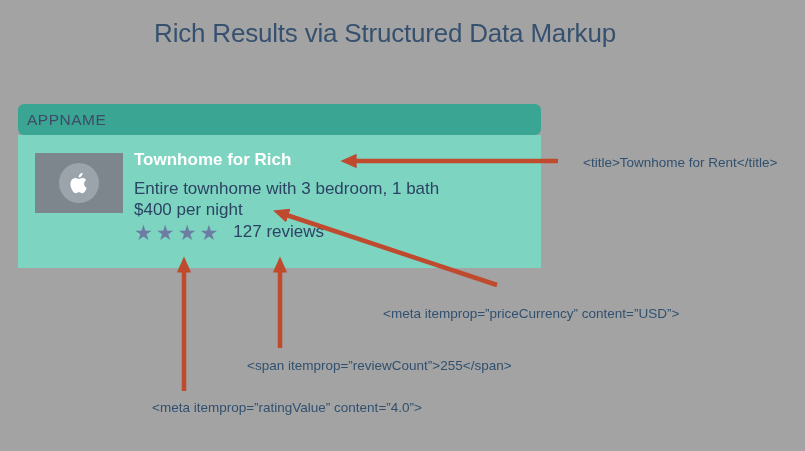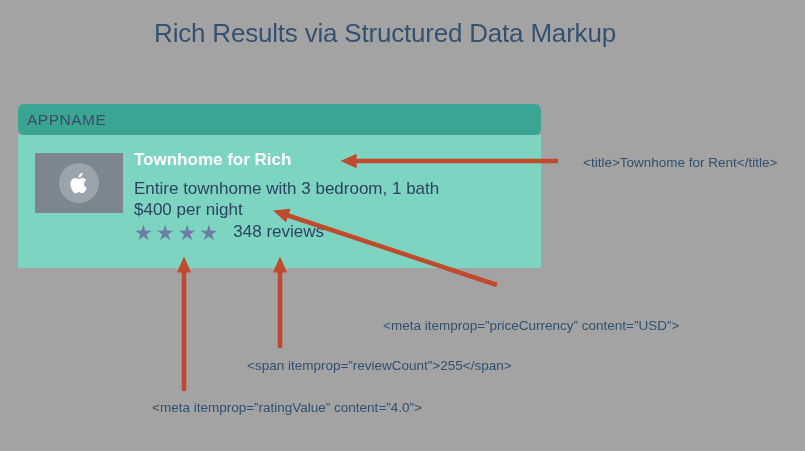--- a/index.html
+++ b/index.html
@@ -105,21 +105,21 @@
 
   
   .annotation {
     position: absolute;
     font-size: 13.5px;
     color: #31506F;
     white-space: pre;
     line-height: 18px;
   }
   .ann-title  { left: 575px; top: 154px; margin-left: 8px; }
-  .ann-price  { left: 383px; top: 281px; }
+  .ann-price  { left: 383px; top: 269px; }
   .ann-review { left: 247px; top: 357px; }
   .ann-rating { left: 152px; top: 399px; }
 
   
   .arrows {
     position: absolute;
     left: 0; top: 0;
     width: 805px; height: 451px;
     pointer-events: none;
   }
@@ -144,21 +144,21 @@
               <path d="M14.54 5.07c.7-.85 1.17-2.02 1.04-3.2-1 .04-2.22.67-2.94 1.52-.65.75-1.21 1.95-1.06 3.1 1.12.09 2.26-.57 2.96-1.42z"></path>
             </svg>
           </span>
         </div>
       </div>
       <div class="listing-title">Townhome for Rich</div>
       <div class="listing-desc">Entire townhome with 3 bedroom, 1 bath</div>
       <div class="listing-price">$400 per night</div>
       <div class="rating-row">
         <span class="stars">★★★★</span>
-        <span class="reviews">348 reviews</span>
+        <span class="reviews">127 reviews</span>
       </div>
     </div>
   </div>
 
   <svg class="arrows" viewBox="0 0 805 451" aria-hidden="true">
     <defs>
       <marker id="ah" markerWidth="3.6" markerHeight="3.2" refX="0.8" refY="1.6" orient="auto">
         <path d="M0,0 L3.6,1.6 L0,3.2 Z" fill="#C04A2E"></path>
       </marker>
     </defs>

